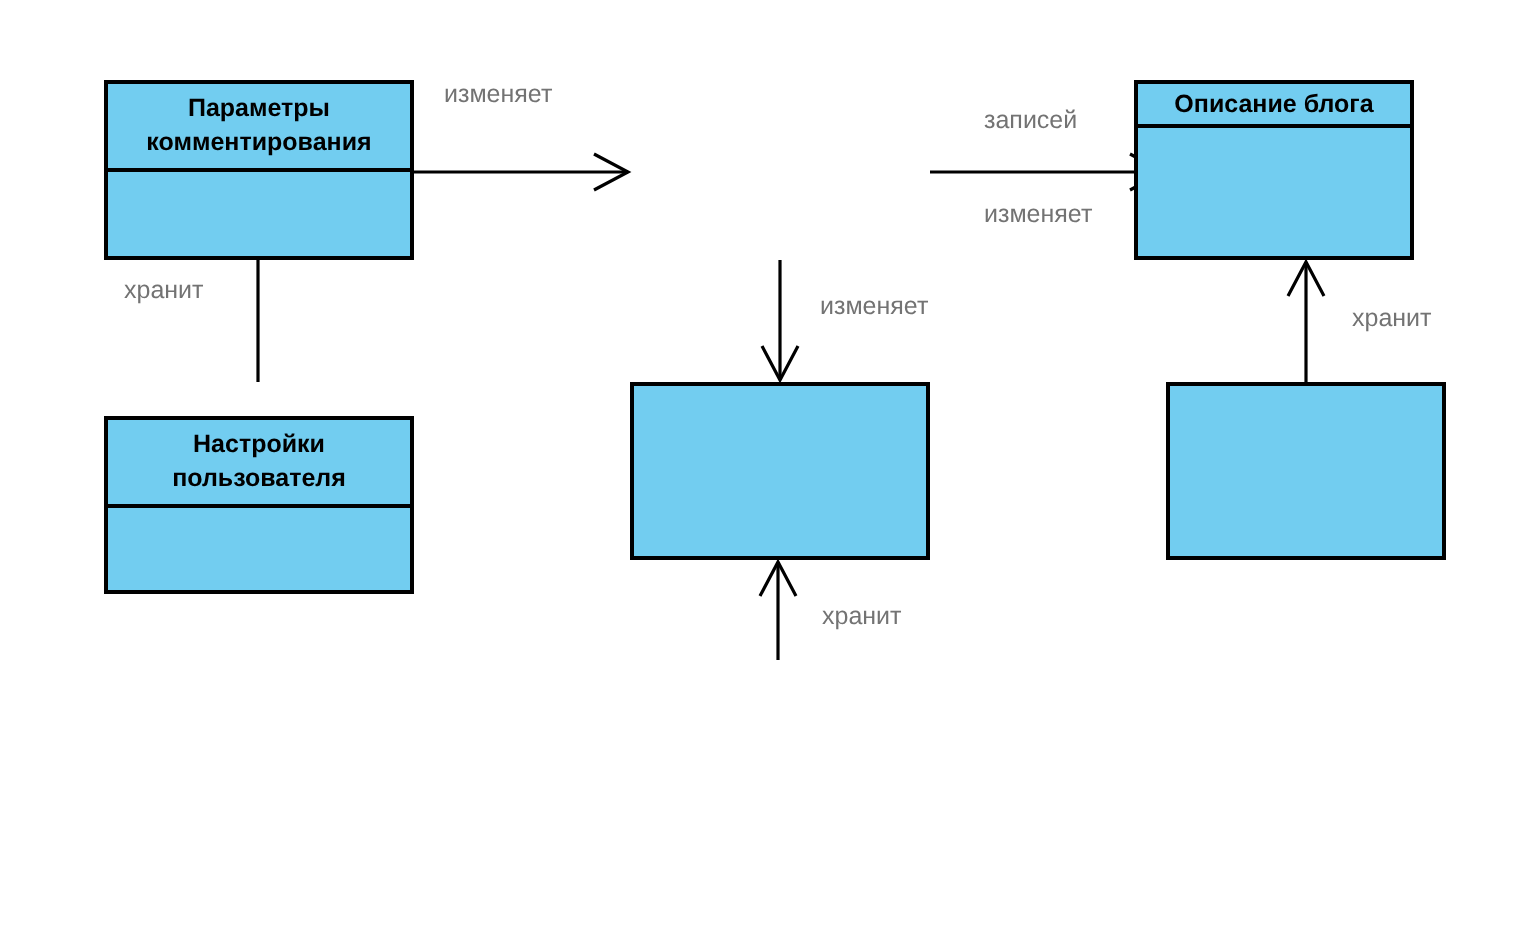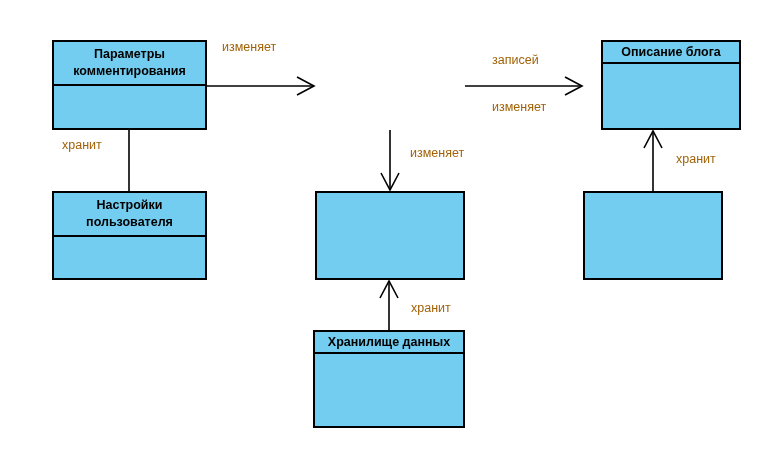--- a/index.html
+++ b/index.html
@@ -45,21 +45,21 @@
     white-space: pre-line;
   }
   .node-body {
     flex: 1 1 auto;
     background: #72CDF0;
   }
   .edge-label {
     position: absolute;
     font-size: 12.5px;
     line-height: 15px;
-    color: #a16207;
+    color: #737373;
     white-space: nowrap;
   }
   svg.connectors {
     position: absolute;
     left: 0;
     top: 0;
     width: 759px;
     height: 468px;
     overflow: visible;
   }
@@ -101,43 +101,39 @@
     </g>
   </svg>
 
   <div class="node" style="left:52px; top:40px; width:155px; height:90px;">
     <div class="node-header" style="height:44px;">Параметры
 комментирования</div>
     <div class="node-body"></div>
   </div>
 
 
-  <div class="node" style="left:601px; top:40px; width:140px; height:90px;">
+  <div class="node" style="left:567px; top:40px; width:140px; height:90px;">
     <div class="node-header" style="height:22px;">Описание блога</div>
     <div class="node-body"></div>
   </div>
 
-  <div class="node" style="left:52px; top:191px; width:155px; height:89px;">
+  <div class="node" style="left:52px; top:208px; width:155px; height:89px;">
     <div class="node-header" style="height:44px;">Настройки
 пользователя</div>
     <div class="node-body"></div>
   </div>
 
   <div class="node" style="left:315px; top:191px; width:150px; height:89px;">
     <div class="node-body"></div>
   </div>
 
   <div class="node" style="left:583px; top:191px; width:140px; height:89px;">
     <div class="node-body"></div>
   </div>
 
-  <div class="node" style="left:313px; top:330px; width:152px; height:98px;">
-    <div class="node-header" style="height:22px;">Хранилище данных</div>
-    <div class="node-body"></div>
-  </div>
 
   <div class="edge-label" style="left:222px; top:40px;">изменяет</div>
 
   <div class="edge-label" style="left:492px; top:53px;">записей</div>
 
   <div class="edge-label" style="left:492px; top:100px;">изменяет</div>
 
   <div class="edge-label" style="left:62px; top:138px;">хранит</div>
 
   <div class="edge-label" style="left:410px; top:146px;">изменяет</div>

